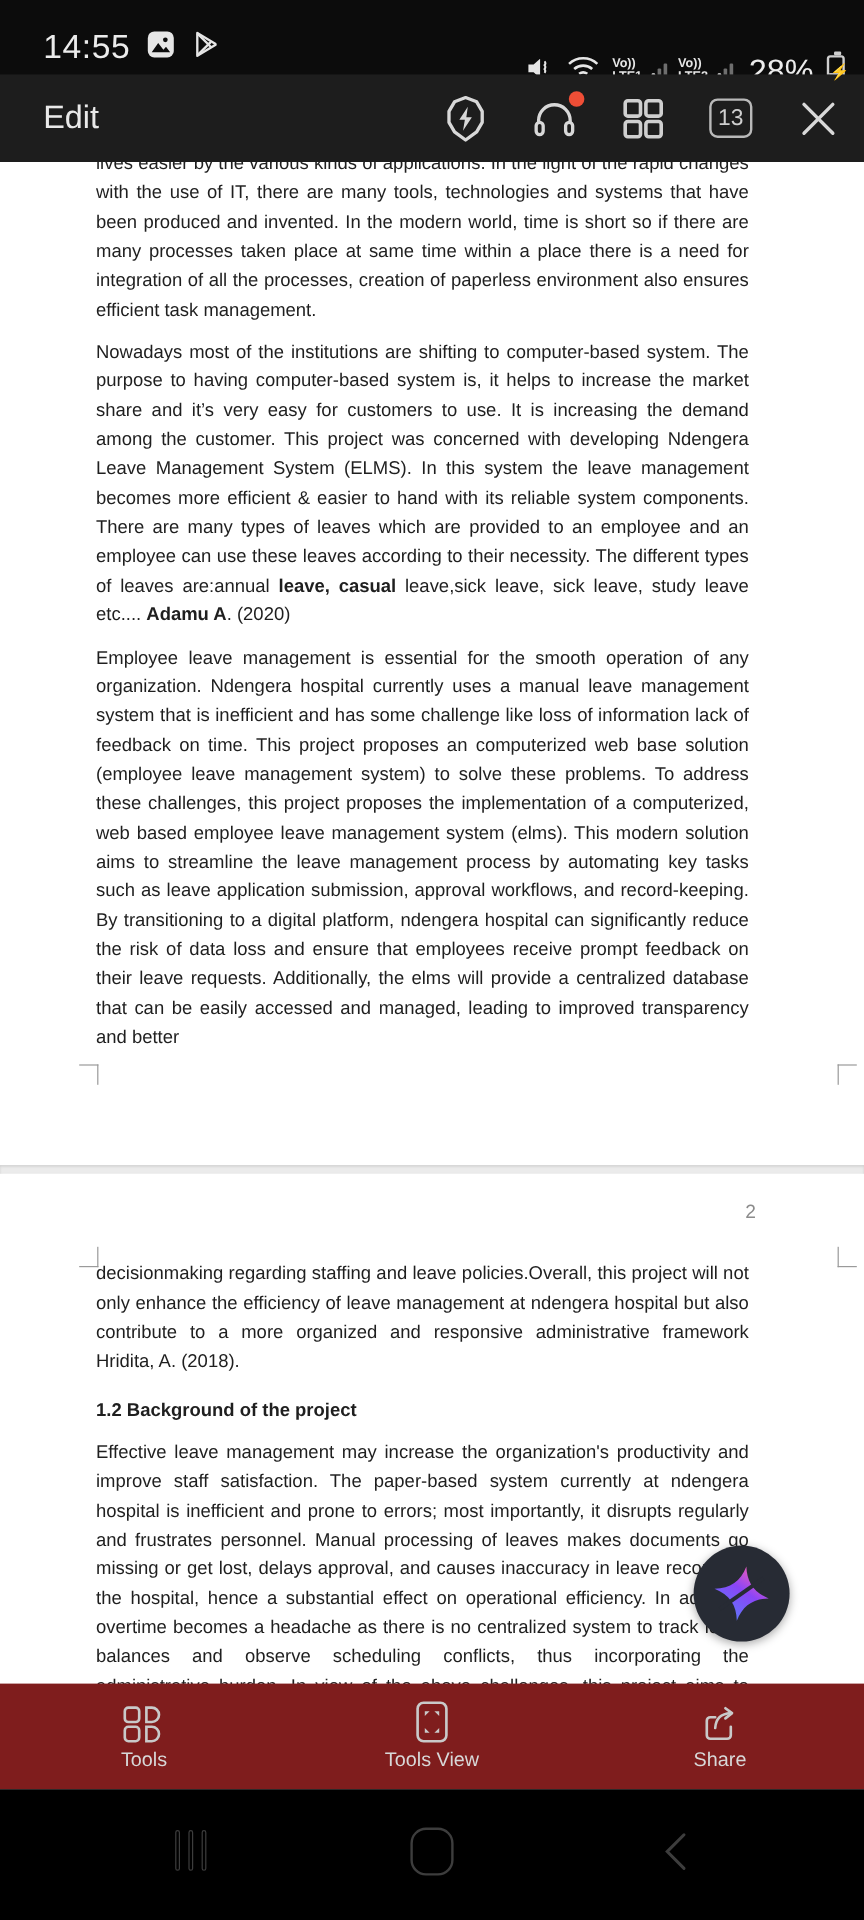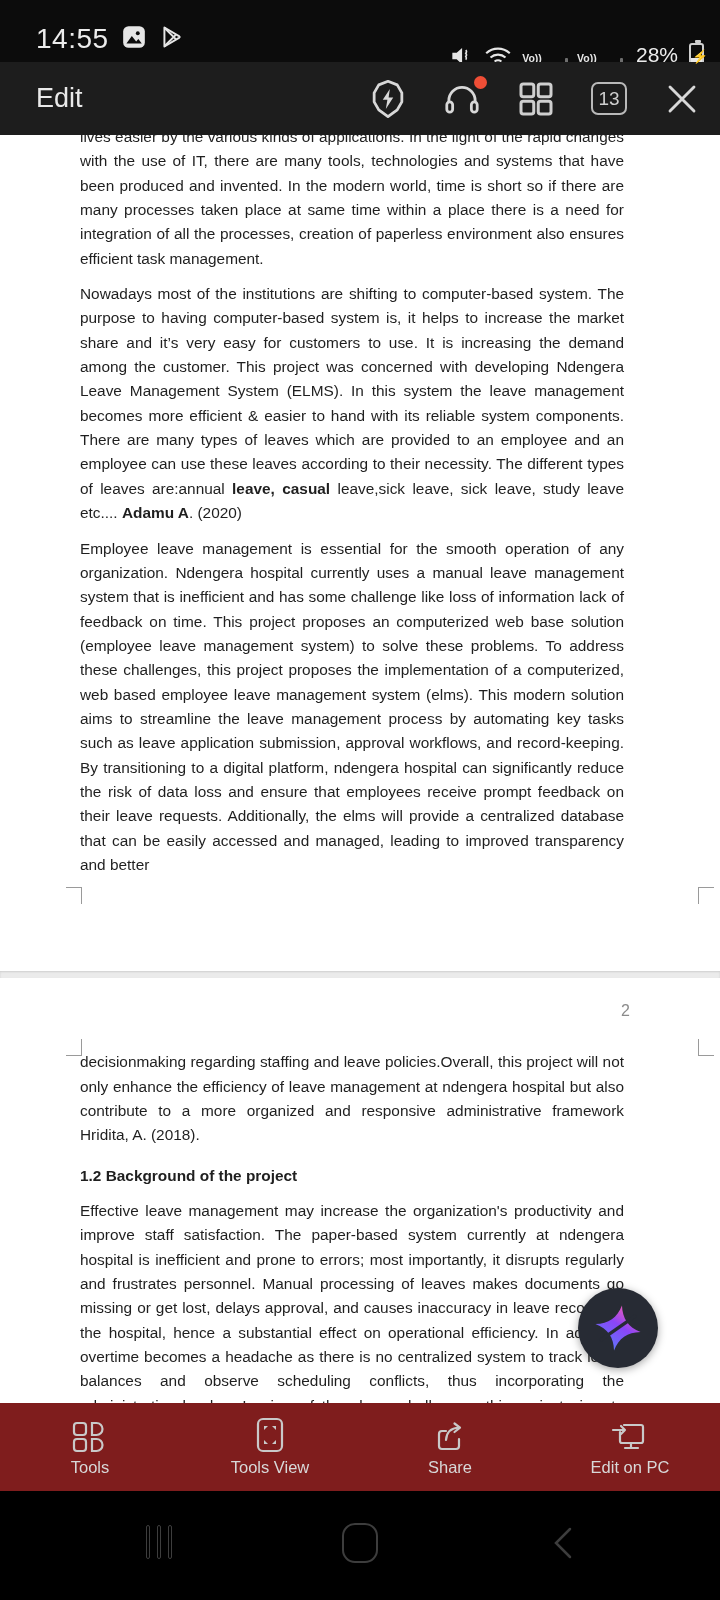--- a/index.html
+++ b/index.html
@@ -5,28 +5,28 @@
   * { margin:0; padding:0; box-sizing:border-box; }
   html,body { background:#000; }
   body { width:720px; height:1600px; position:relative; overflow:hidden;
          font-family:"Liberation Sans", sans-serif; }
 
   
   .status-bar { position:absolute; top:0; left:0; width:720px; height:78px;
     background:#0c0c0c; display:flex; align-items:center; color:#ececec; }
   .sb-left { display:flex; align-items:center; gap:12px; padding-left:36px; }
   .sb-time { font-size:28px; letter-spacing:.5px; }
-  .sb-right { margin-left:auto; display:flex; gap:9px; padding-right:16px;margin-top:40px; }
+  .sb-right { margin-left:auto; display:flex; align-items:center; gap:9px; padding-right:16px;margin-top:40px; }
   .sim-block { display:flex; align-items:flex-end; gap:3px; }
   .sim-text { display:flex; flex-direction:column; line-height:11px; font-size:10.5px;
     font-weight:bold; color:#e6e6e6; text-align:left; }
   .bars { display:flex; align-items:flex-end; gap:2px; height:17px; }
   .bars i { display:block; width:3px; border-radius:1px; background:#6e6e6e; }
   .bars i.on { background:#efefef; }
-  .sb-percent { font-size:21px; margin-left:4px; }
+  .sb-percent { font-size:27px; margin-left:4px; }
   .battery { position:relative; width:15px; height:26px; border:2px solid #cfcfcf;
     border-radius:3px; margin-left:2px; }
   .battery:before { content:""; position:absolute; top:-5px; left:3.5px; width:6px; height:3px;
     background:#cfcfcf; border-radius:1px; }
   .battery .fill { position:absolute; bottom:0; left:0; right:0; height:42%; background:#e8e8e8; }
   .battery .bolt { position:absolute; top:4px; left:1px; font-size:13px; color:#111; z-index:2; }
 
   
   .edit-bar { position:absolute; top:62px; left:0; width:720px; height:73px;
     background:#1d1d1d; display:flex; align-items:center; color:#e9e9e9; }
@@ -250,30 +250,20 @@
   <div class="bb-item">
     <span class="bb-icon">
       <svg width="34" height="34" viewBox="0 0 34 34" fill="none" stroke="#c9c9c9" stroke-width="2.2" stroke-linecap="round" stroke-linejoin="round">
           <path d="M13 12H9a3 3 0 0 0-3 3v12a3 3 0 0 0 3 3h14a3 3 0 0 0 3-3v-7"></path>
           <path d="M13 21c.5-8 5-12 13-12.5"></path>
           <path d="M21.5 4.5L27 8.6l-5.5 4.4"></path>
         </svg>
     </span>
     <span class="lbl">Share</span>
   </div>
-  <div class="bb-item">
-    <span class="bb-icon">
-      <svg width="38" height="34" viewBox="0 0 38 34" fill="none" stroke="#c9c9c9" stroke-width="2.2" stroke-linecap="round" stroke-linejoin="round">
-          <path d="M13 6h17a2 2 0 0 1 2 2v14a2 2 0 0 1-2 2H11a2 2 0 0 1-2-2v-9"></path>
-          <path d="M2 11h12M10 7l4 4-4 4"></path>
-          <path d="M20 24v5M14 29h13"></path>
-        </svg>
-    </span>
-    <span class="lbl">Edit on PC</span>
-  </div>
 </div>
 
 <div class="nav-bar">
   <span class="nav-recents">
       <i></i>
       <i></i>
       <i></i>
     </span>
   <span class="nav-home"></span>
   <span class="nav-back">

